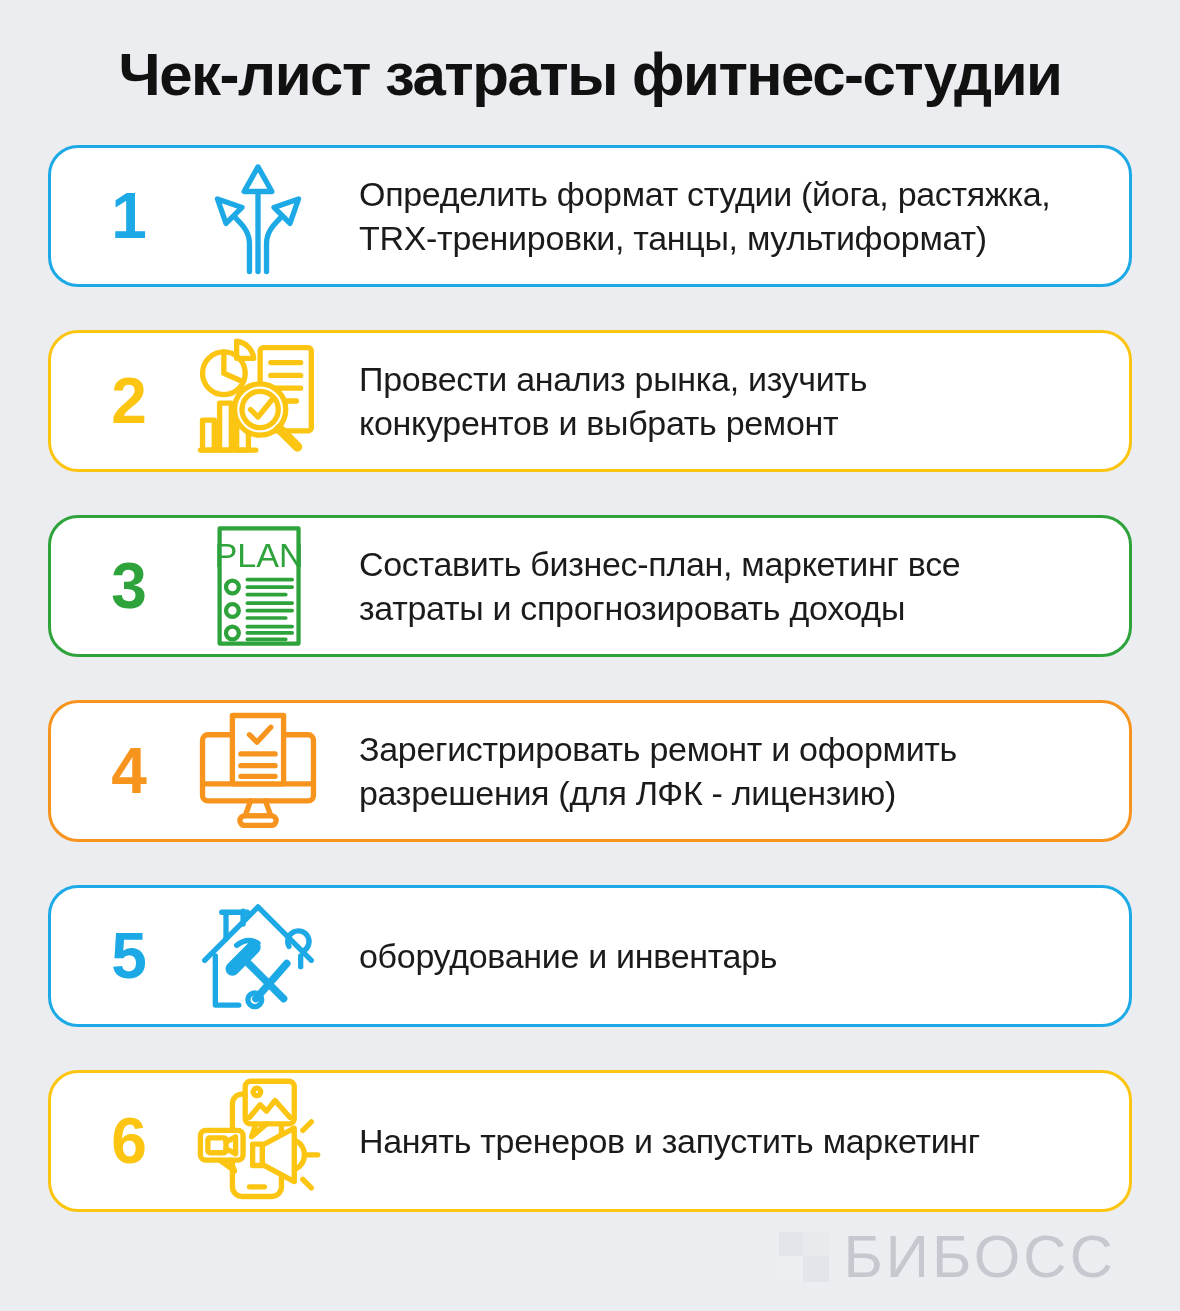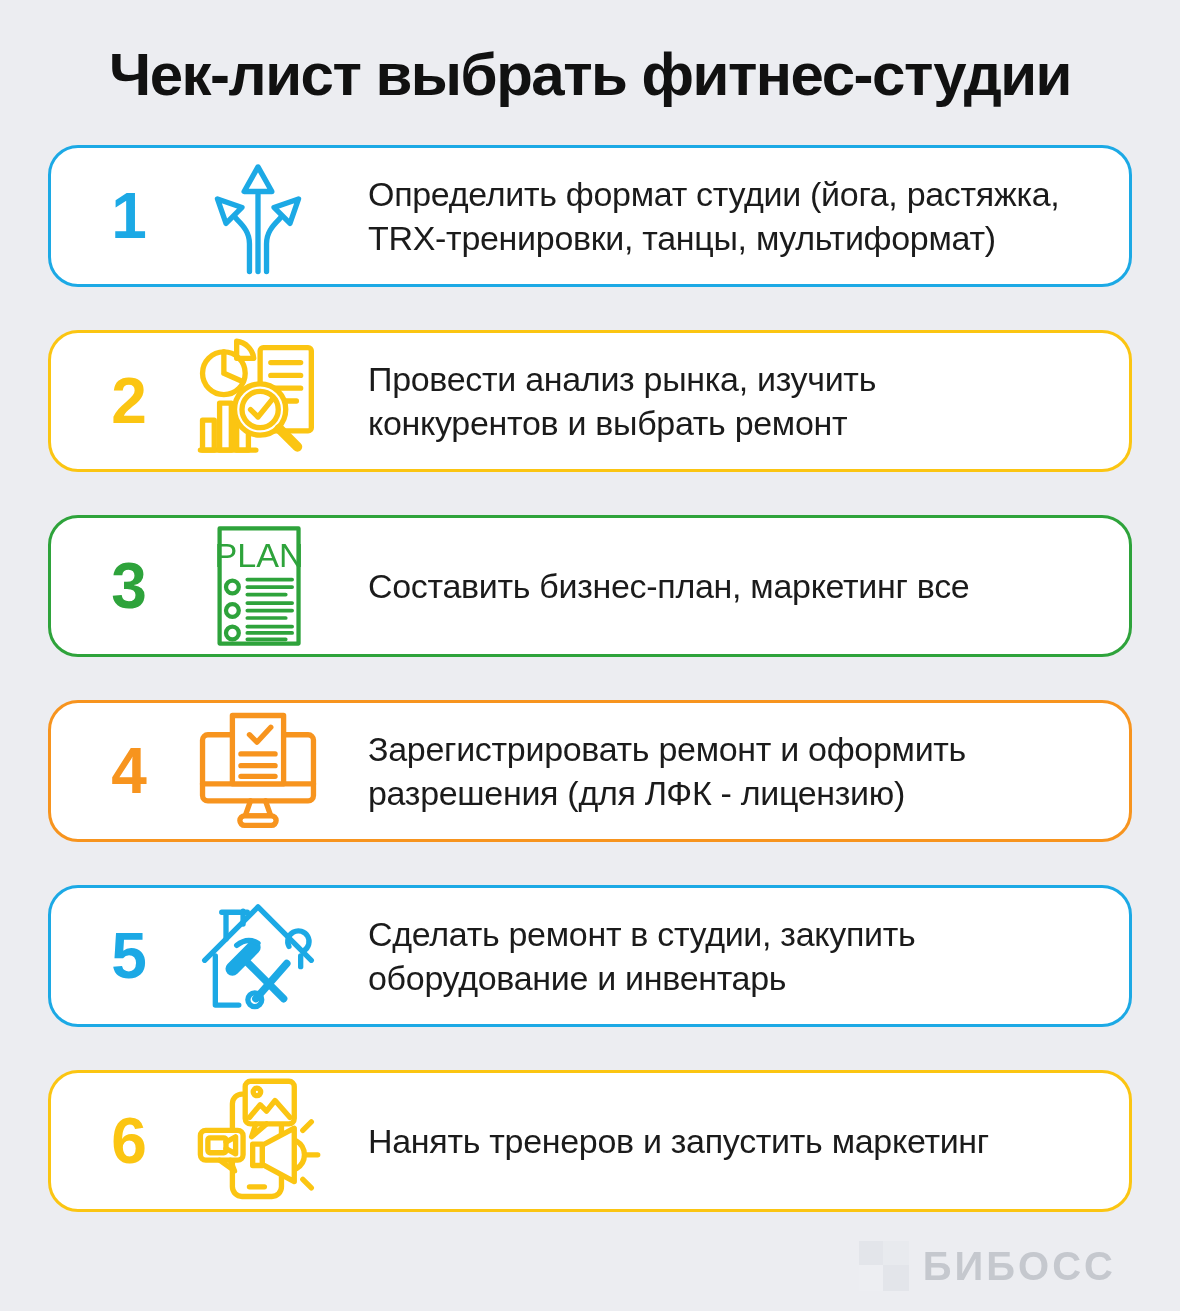--- a/index.html
+++ b/index.html
@@ -34,48 +34,48 @@
   }
   .icon{
     flex:0 0 auto;width:150px;height:174px;
     margin:0 26px 0 18px;
     color:var(--accent);
     display:flex;align-items:center;justify-content:center;
   }
   .icon svg{width:128px;height:128px;overflow:visible;}
   .text{
     color:var(--c-text,#1b1b1b);
-    font-size:34px;line-height:44px;letter-spacing:-0.3px;margin-left:9px;
+    font-size:34px;line-height:44px;letter-spacing:-0.3px;
   }
   .text div{white-space:nowrap;}
   .watermark{
     position:absolute;right:64px;bottom:20px;
     display:flex;align-items:center;gap:14px;
   }
   .wm-logo{
     width:50px;height:50px;position:relative;
     background:#E3E5EA;
   }
   .wm-logo::after{
     content:"";position:absolute;left:0;bottom:0;
     width:24px;height:26px;background:#EDEEF2;
   }
   .wm-logo::before{
     content:"";position:absolute;right:0;top:0;
     width:26px;height:24px;background:#E8EAEE;
   }
   .wm-text{
-    font-size:40px;font-weight:700;letter-spacing:3px;
+    font-size:60px;font-weight:400;letter-spacing:3px;
     color:var(--c-watermark,#C5C8CE);
   }
 </style>
 </head>
 <body>
 
-<h1 class="title">Чек-лист выбрать фитнес-студии</h1>
+<h1 class="title">Чек-лист затраты фитнес-студии</h1>
 
 <div class="cards">
 
   <section class="card" style="--accent: #1CA9E5;">
     <div class="num">1</div>
     <div class="icon">
       <svg viewBox="0 0 120 120" fill="none" stroke="currentColor" stroke-width="5" stroke-linecap="round" stroke-linejoin="round">
         <path d="M60 112 V40"></path>
         <polygon points="60,14 47,37 73,37" fill="#fff"></polygon>
         <path d="M52 112 V86 C52 76 47 70 40 63 L36 58"></path>
@@ -124,20 +124,21 @@
         <circle cx="36" cy="61" r="6"></circle>
         <path d="M50 54 H92 M50 61 H92 M50 68 H86" stroke-width="3.5"></path>
         <circle cx="36" cy="83" r="6"></circle>
         <path d="M50 76 H92 M50 83 H92 M50 90 H86" stroke-width="3.5"></path>
         <circle cx="36" cy="104" r="6"></circle>
         <path d="M50 98 H92 M50 104 H92 M50 110 H86" stroke-width="3.5"></path>
       </svg>
     </div>
     <div class="text">
       <div>Составить бизнес-план, маркетинг все</div>
+      <div>затраты и спрогнозировать доходы</div>
     </div>
   </section>
 
   <section class="card" style="--accent: #F7941E;">
     <div class="num">4</div>
     <div class="icon">
       <svg viewBox="0 0 120 120" fill="none" stroke="currentColor" stroke-width="5" stroke-linecap="round" stroke-linejoin="round">
         <rect x="8" y="26" width="104" height="62" rx="5"></rect>
         <path d="M8 72 H112"></path>
         <rect x="36" y="8" width="48" height="64" fill="#fff"></rect>
@@ -163,21 +164,20 @@
         <path d="M100 60 V70"></path>
         <path d="M103 55 A10 10 0 1 0 89 51"></path>
         <path d="M87 67 L58 100" stroke-width="7"></path>
         <circle cx="57" cy="101" r="6.5"></circle>
         <path d="M46 62 L84 100" stroke-width="7"></path>
         <path d="M36 72 L56 52" stroke-width="13"></path>
         <path d="M40 50 Q50 42 60 48" stroke-width="5"></path>
       </svg>
     </div>
     <div class="text">
-      <div>Сделать ремонт в студии, закупить</div>
       <div>оборудование и инвентарь</div>
     </div>
   </section>
 
   <section class="card" style="--accent: #FBC512;">
     <div class="num">6</div>
     <div class="icon">
       <svg viewBox="0 0 120 120" fill="none" stroke="currentColor" stroke-width="5" stroke-linecap="round" stroke-linejoin="round">
         <rect x="36" y="16" width="46" height="96" rx="9"></rect>
         <path d="M52 103 H66"></path>

